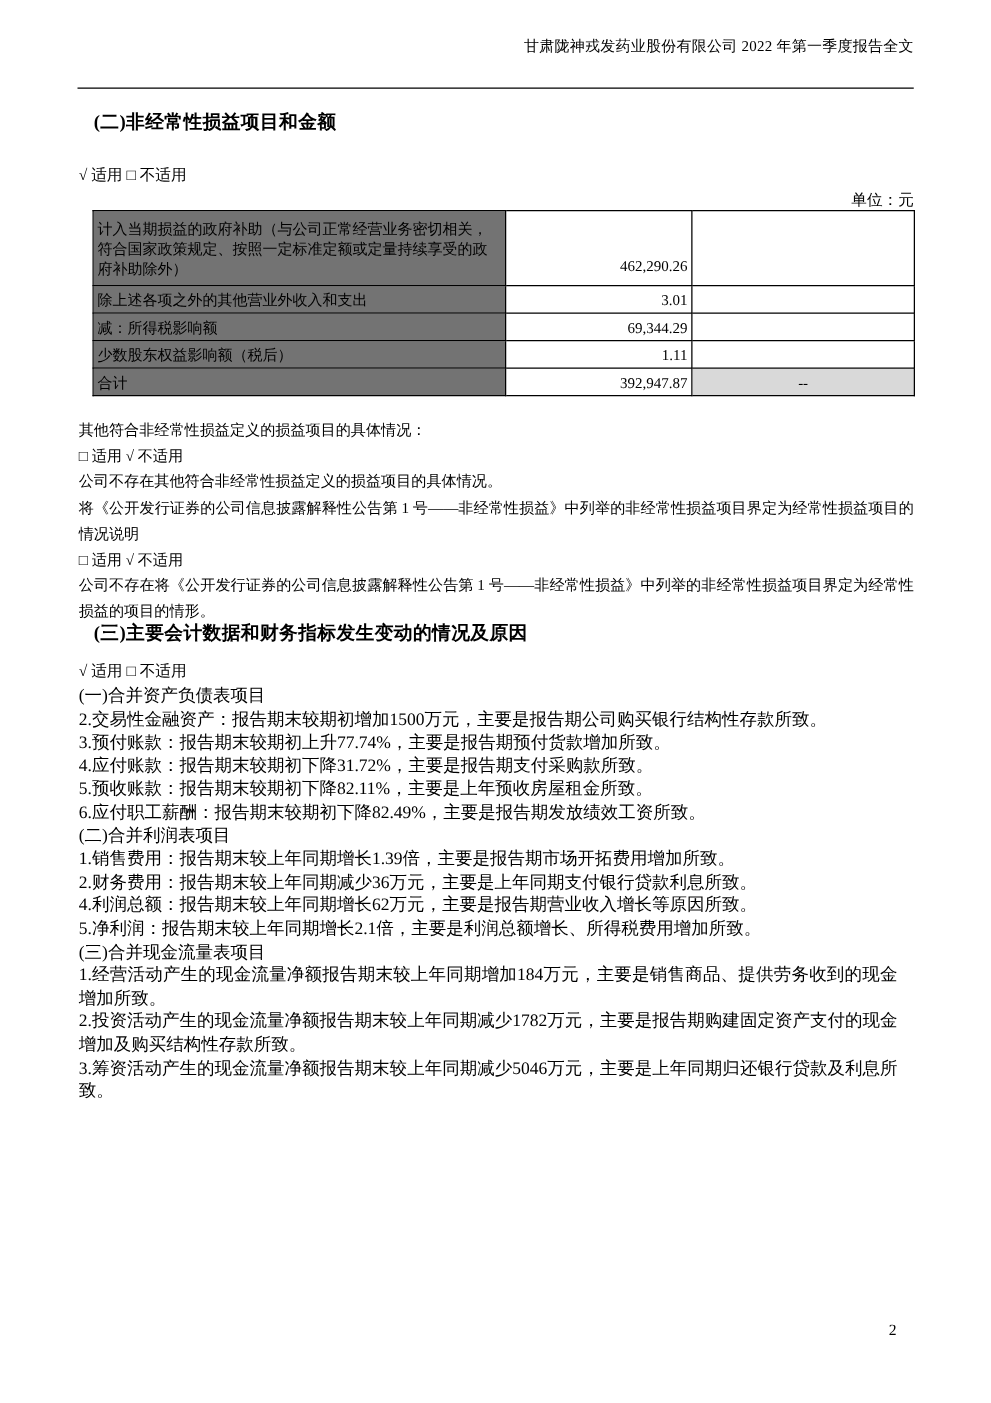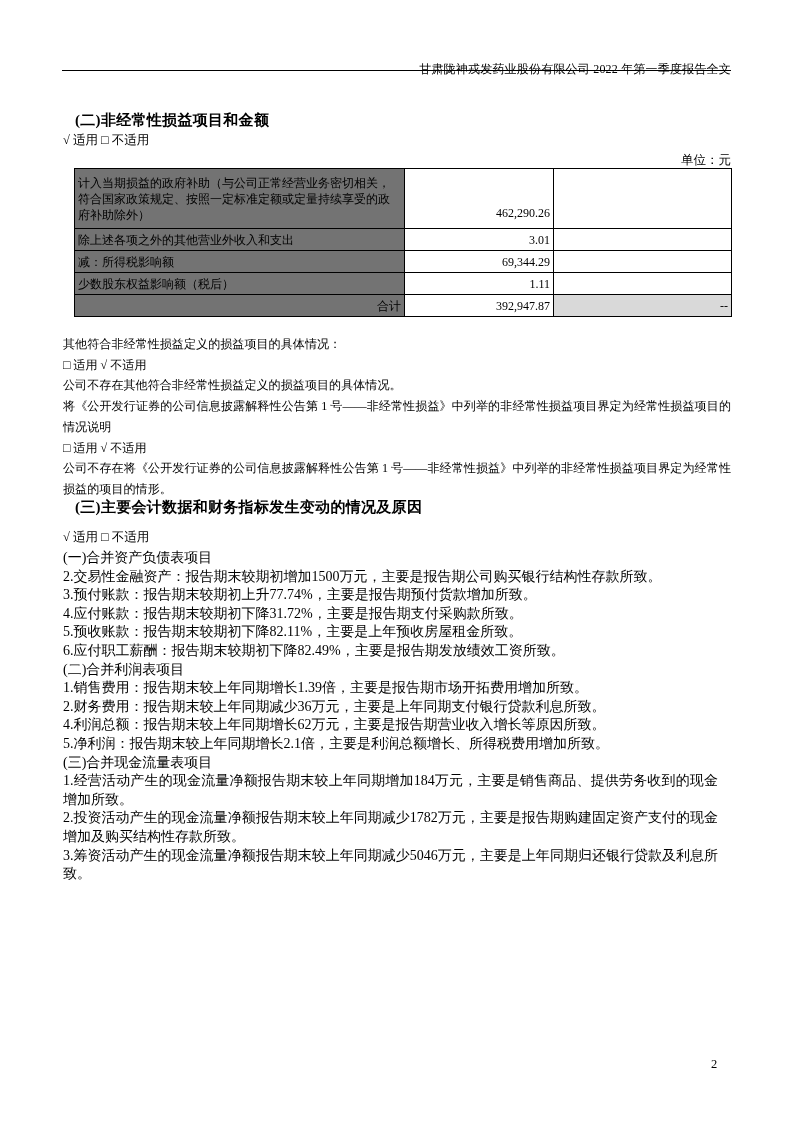--- a/index.html
+++ b/index.html
@@ -7,36 +7,36 @@
     width:793px;height:1122px;
     background:#ffffff;
     position:relative;
     font-family:"Liberation Serif","DejaVu Serif",serif;
     color:#000;
     overflow:hidden;
   }
   .abs{position:absolute;}
   
   .page-header{
-    top:61px; right:62px; left:62px;
+    top:29px; right:62px; left:62px;
     text-align:right;
     font-size:12px; line-height:16px;
     letter-spacing:0.2px;
   }
   .header-rule{
     top:70px; left:62px; width:669px;
     border-top:1.5px solid #000; height:0;
   }
   
   .sec-heading{
     left:75px;
     font-size:15px; font-weight:bold; line-height:18px;
     letter-spacing:0.3px;
   }
-  .h-sec2{top:111px;}
+  .h-sec2{top:89px;}
   .h-sec3{top:498px;}
   
   .applicability{
     left:63px; font-size:12.5px; line-height:16px;
   }
   .app-sec2{top:132px;}
   .app-sec3{top:529px;}
   .unit-label{
     top:152px; right:62px; text-align:right;
     font-size:12.5px; line-height:16px;
@@ -60,21 +60,21 @@
     border-bottom:1.5px solid #000;
   }
   table.fin{border:1.5px solid #000;}
   td.item{background:#737373; text-align:left;}
   td.amount{text-align:right; padding-right:5px;}
   td.note{text-align:center;}
   tr.r1 td{height:51px;}
   tr.r1 td.amount{vertical-align:bottom; padding-bottom:7px;}
   tr.rs td{height:19px;}
   td.indent{padding-left:28px;}
-  tr.total td{border-top:1.5px solid #000; height:19px;text-align:right;}
+  tr.total td{border-top:1.5px solid #000; height:19px;}
   tr.total td.note{background:#d9d9d9;}
   
   .notes-block{
     top:334px; left:63px; width:668px;
     font-size:12.1px; line-height:20.7px;
   }
   .notes-block .para{text-align:justify;}
   
   .list-block{
     top:549px; left:63px; width:655px;

